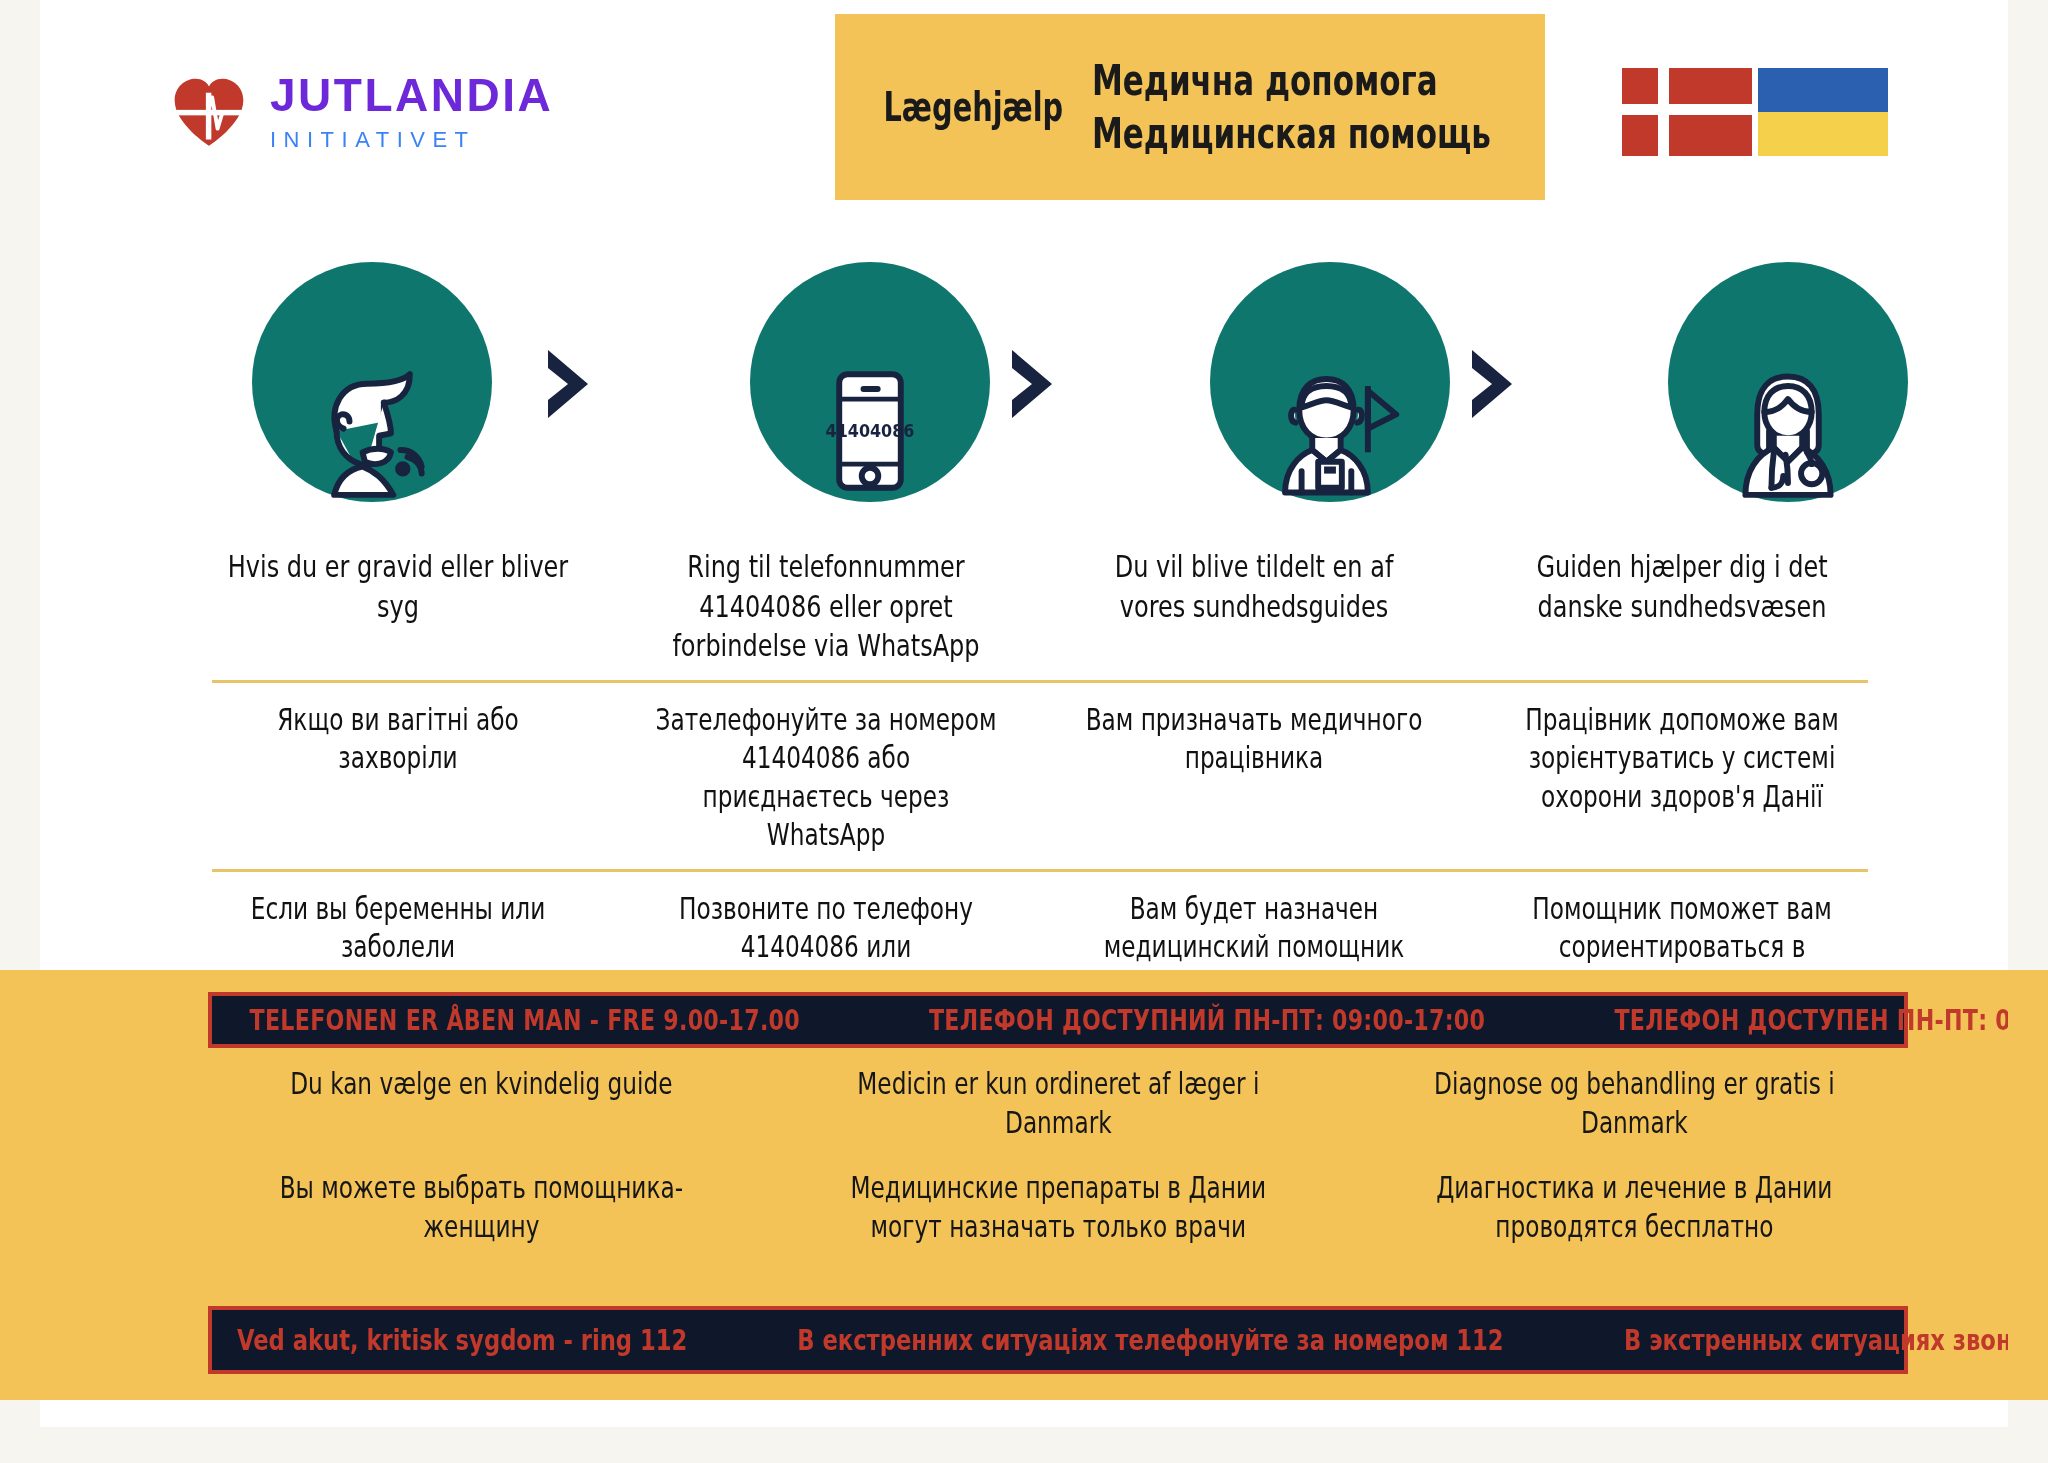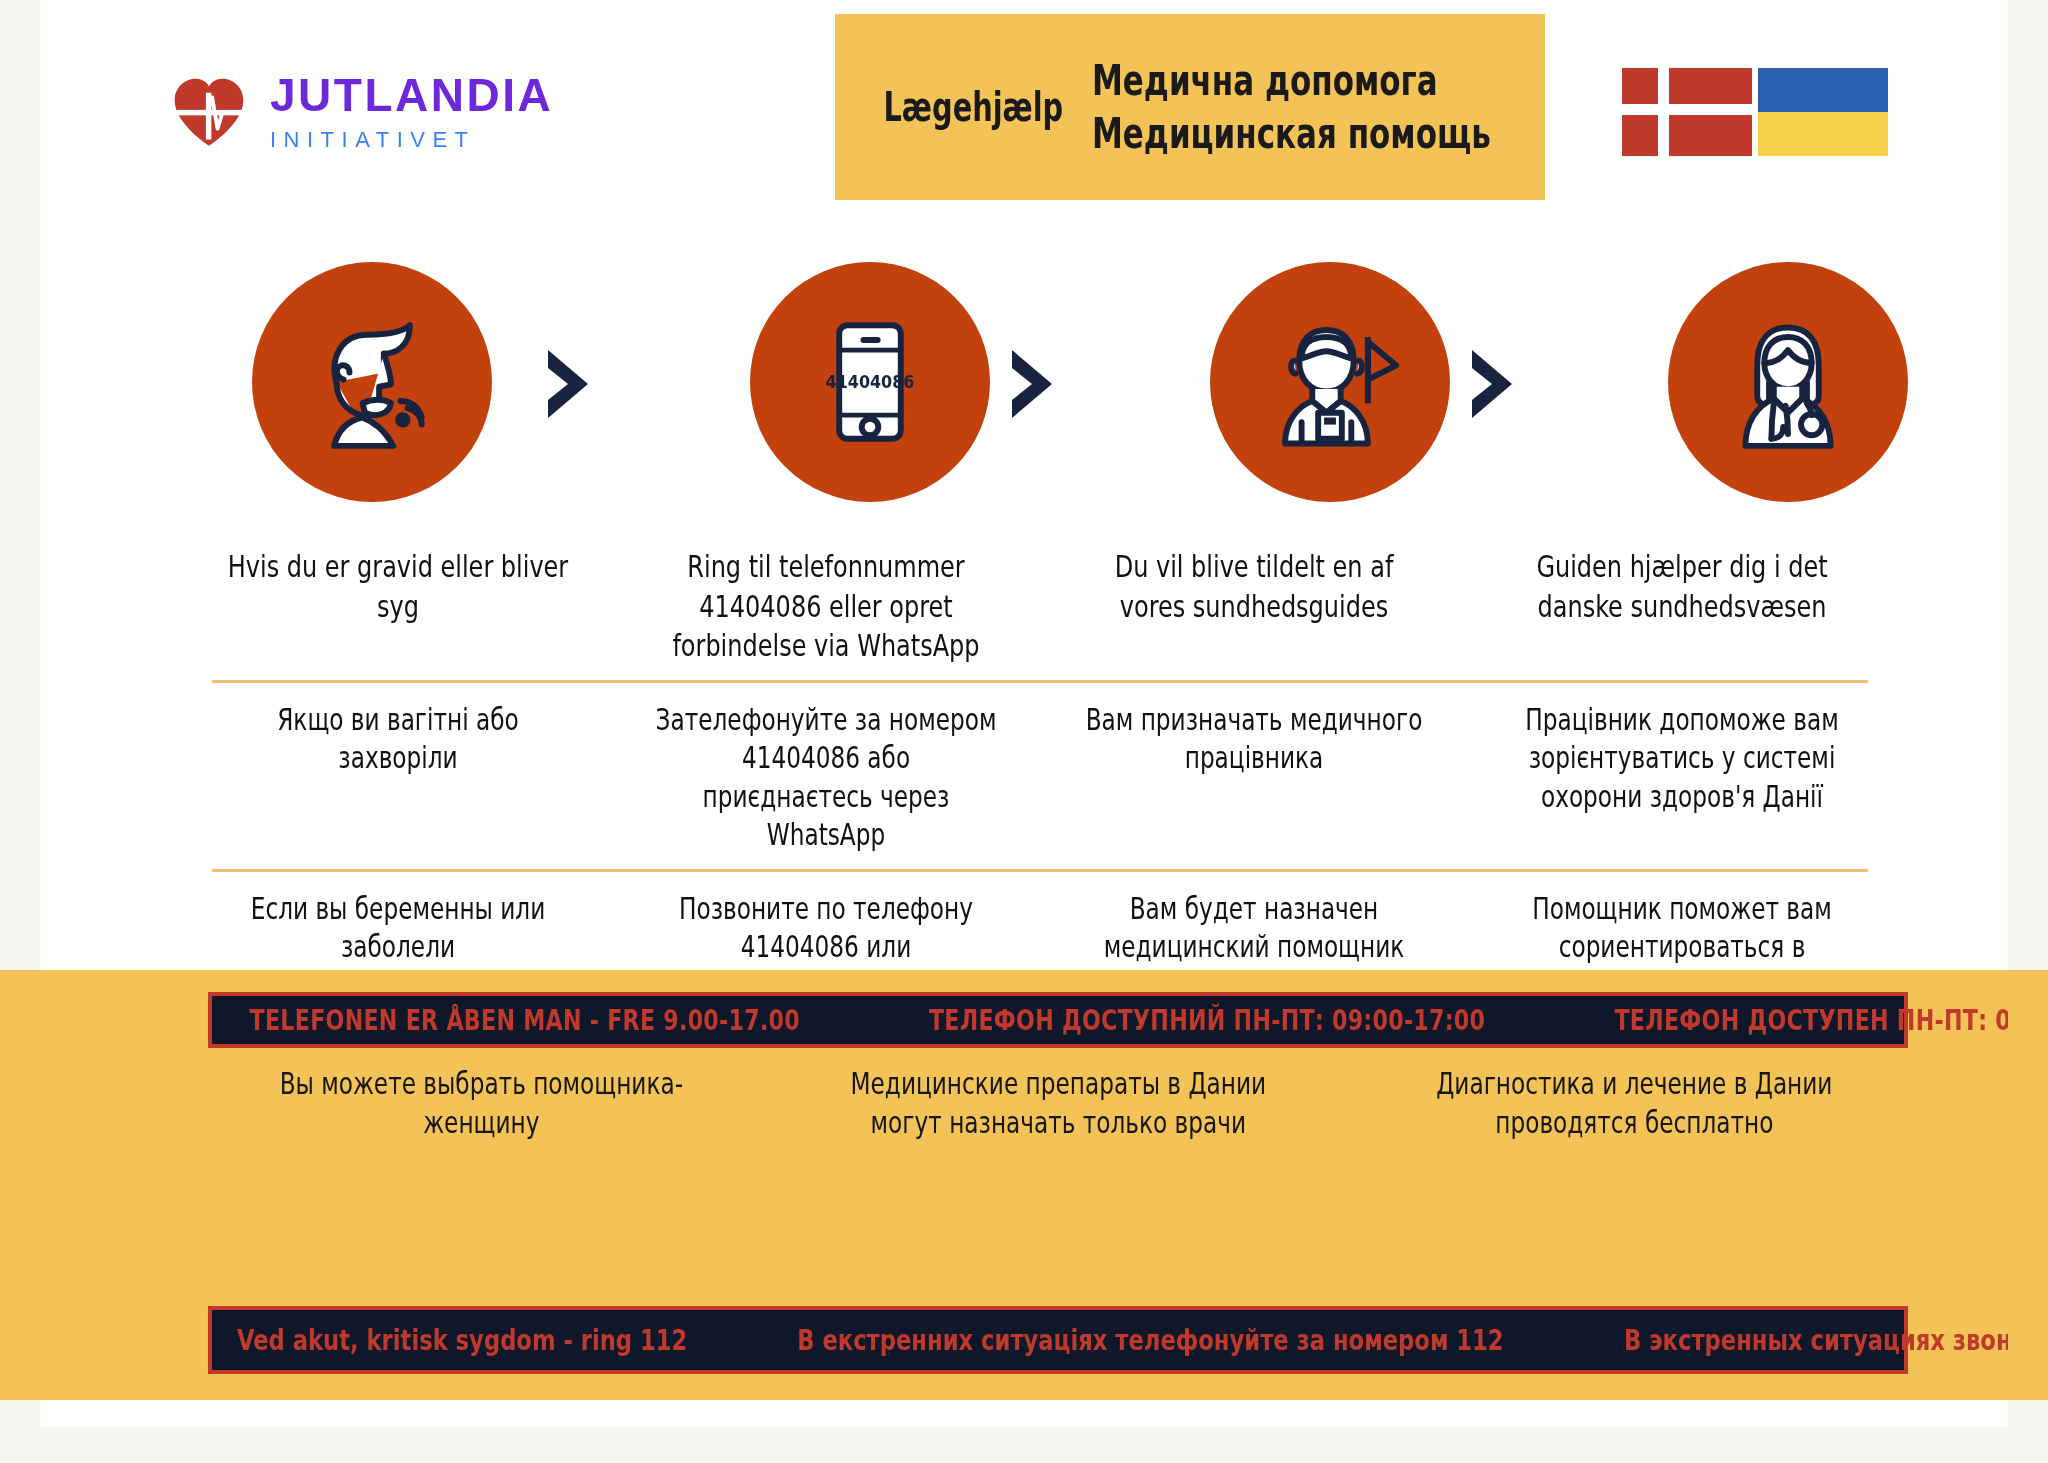--- a/index.html
+++ b/index.html
@@ -109,23 +109,23 @@
     left: 150px;
     top: 262px;
     width: 1680px;
     height: 240px;
   }
   .circle {
     position: absolute;
     width: 240px;
     height: 240px;
     border-radius: 50%;
-    background: #c2410c;
-    display: flex;
-    align-items: center;
+    background: #0f766e;
+    display: flex;
+    align-items: flex-end;
     justify-content: center;
   }
   .circle svg { width: 142px; height: 142px; display:block; }
   .c1 { left: 62px; }
   .c2 { left: 560px; }
   .c3 { left: 1020px; }
   .c4 { left: 1478px; }
 
   .chev {
     position: absolute;
@@ -420,20 +420,25 @@
 
     <div class="redbox hours-box">
       <div class="hours-inner">
         <div class="hours-item">TELEFONEN ER ÅBEN MAN - FRE 9.00-17.00</div>
         <div class="hours-item">ТЕЛЕФОН ДОСТУПНИЙ ПН-ПТ: 09:00-17:00</div>
         <div class="hours-item">ТЕЛЕФОН ДОСТУПЕН ПН-ПТ: 09:00-17:00</div>
       </div>
     </div>
 
     <div class="notes">
+      <div class="notes-row r1">
+        <div class="note">Du kan vælge en kvindelig guide</div>
+        <div class="note">Medicin er kun ordineret af læger i Danmark</div>
+        <div class="note">Diagnose og behandling er gratis i Danmark</div>
+      </div>
       <div class="notes-row r3">
         <div class="note">Вы можете выбрать помощника-женщину</div>
         <div class="note">Медицинские препараты в Дании могут назначать только врачи</div>
         <div class="note">Диагностика и лечение в Дании проводятся бесплатно</div>
       </div>
     </div>
 
     <div class="redbox emergency-box">
       <div class="emg-inner">
         <div class="emg-item">Ved akut, kritisk sygdom - ring 112</div>

